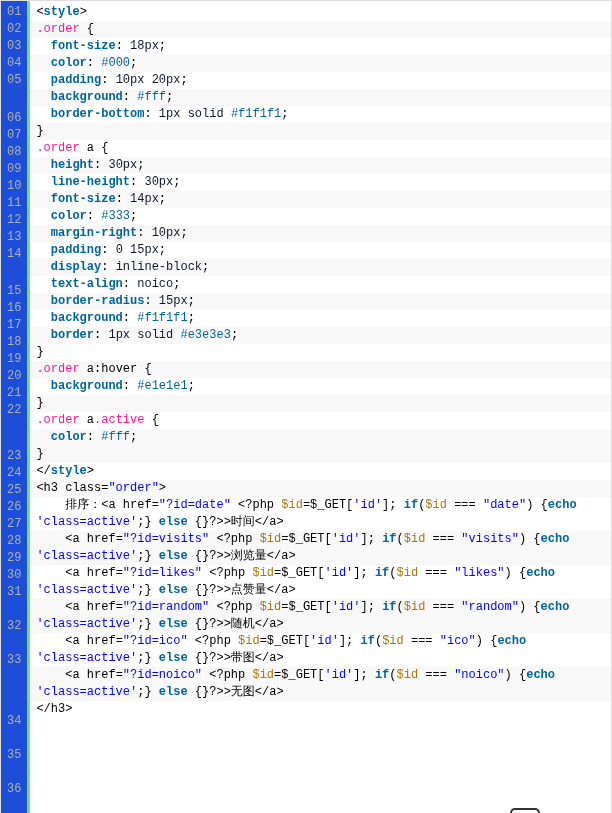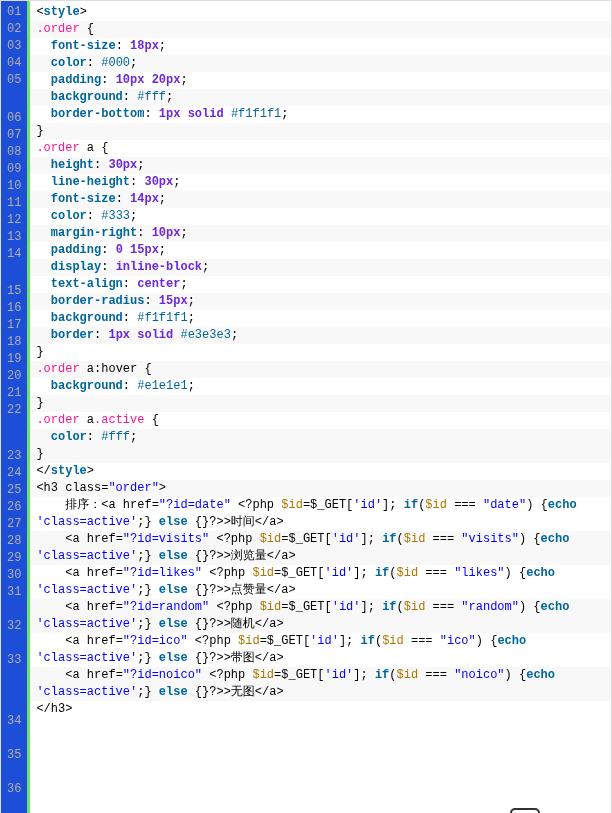--- a/index.html
+++ b/index.html
@@ -41,21 +41,21 @@
   min-height: 17px;
   white-space: pre-wrap;
   word-break: break-word;
 }
 .line.odd { background: #fff; }
 .line.even { background: #F8F8F8; }
 .tok-plain { color: #000; }
 .tok-kw { color: #006699; font-weight: bold; }
 .tok-id { color: #ff1493; }
 .tok-str { color: #0000ff; }
-.tok-val { color: #6d28d9; font-weight: bold; }
+.tok-val { color: #0f172a; }
 .tok-color { color: #006699; }
 .tok-var { color: #aa7700; }
 .logo {
   position: absolute;
   right: 10px;
   bottom: 6px;
   display: flex;
   align-items: flex-end;
   gap: 20px;
 }
@@ -129,21 +129,21 @@
       <div class="line odd">  <span class="tok-kw">border-bottom</span><span class="tok-plain">: </span><span class="tok-val">1px</span><span class="tok-plain"> </span><span class="tok-val">solid</span><span class="tok-plain"> </span><span class="tok-color">#f1f1f1</span><span class="tok-plain">;</span></div>
       <div class="line even"><span class="tok-plain">}</span></div>
       <div class="line odd"><span class="tok-id">.order</span><span class="tok-plain"> a {</span></div>
       <div class="line even">  <span class="tok-kw">height</span><span class="tok-plain">: </span><span class="tok-val">30px</span><span class="tok-plain">;</span></div>
       <div class="line odd">  <span class="tok-kw">line-height</span><span class="tok-plain">: </span><span class="tok-val">30px</span><span class="tok-plain">;</span></div>
       <div class="line even">  <span class="tok-kw">font-size</span><span class="tok-plain">: </span><span class="tok-val">14px</span><span class="tok-plain">;</span></div>
       <div class="line odd">  <span class="tok-kw">color</span><span class="tok-plain">: </span><span class="tok-color">#333</span><span class="tok-plain">;</span></div>
       <div class="line even">  <span class="tok-kw">margin-right</span><span class="tok-plain">: </span><span class="tok-val">10px</span><span class="tok-plain">;</span></div>
       <div class="line odd">  <span class="tok-kw">padding</span><span class="tok-plain">: </span><span class="tok-val">0</span><span class="tok-plain"> </span><span class="tok-val">15px</span><span class="tok-plain">;</span></div>
       <div class="line even">  <span class="tok-kw">display</span><span class="tok-plain">: </span><span class="tok-val">inline-block</span><span class="tok-plain">;</span></div>
-      <div class="line odd">  <span class="tok-kw">text-align</span><span class="tok-plain">: </span><span class="tok-val">center</span><span class="tok-plain">;</span></div>
+      <div class="line odd">  <span class="tok-kw">text-align</span><span class="tok-plain">: </span><span class="tok-val">noico</span><span class="tok-plain">;</span></div>
       <div class="line even">  <span class="tok-kw">border-radius</span><span class="tok-plain">: </span><span class="tok-val">15px</span><span class="tok-plain">;</span></div>
       <div class="line odd">  <span class="tok-kw">background</span><span class="tok-plain">: </span><span class="tok-color">#f1f1f1</span><span class="tok-plain">;</span></div>
       <div class="line even">  <span class="tok-kw">border</span><span class="tok-plain">: </span><span class="tok-val">1px</span><span class="tok-plain"> </span><span class="tok-val">solid</span><span class="tok-plain"> </span><span class="tok-color">#e3e3e3</span><span class="tok-plain">;</span></div>
       <div class="line odd"><span class="tok-plain">}</span></div>
       <div class="line even"><span class="tok-id">.order</span><span class="tok-plain"> a:hover {</span></div>
       <div class="line odd">  <span class="tok-kw">background</span><span class="tok-plain">: </span><span class="tok-color">#e1e1e1</span><span class="tok-plain">;</span></div>
       <div class="line even"><span class="tok-plain">}</span></div>
       <div class="line odd"><span class="tok-id">.order</span><span class="tok-plain"> a</span><span class="tok-id">.active</span><span class="tok-plain"> {</span></div>
       <div class="line even">  <span class="tok-kw">color</span><span class="tok-plain">: </span><span class="tok-color">#fff</span><span class="tok-plain">;</span></div>
       <div class="line even"><span class="tok-plain">}</span></div>

